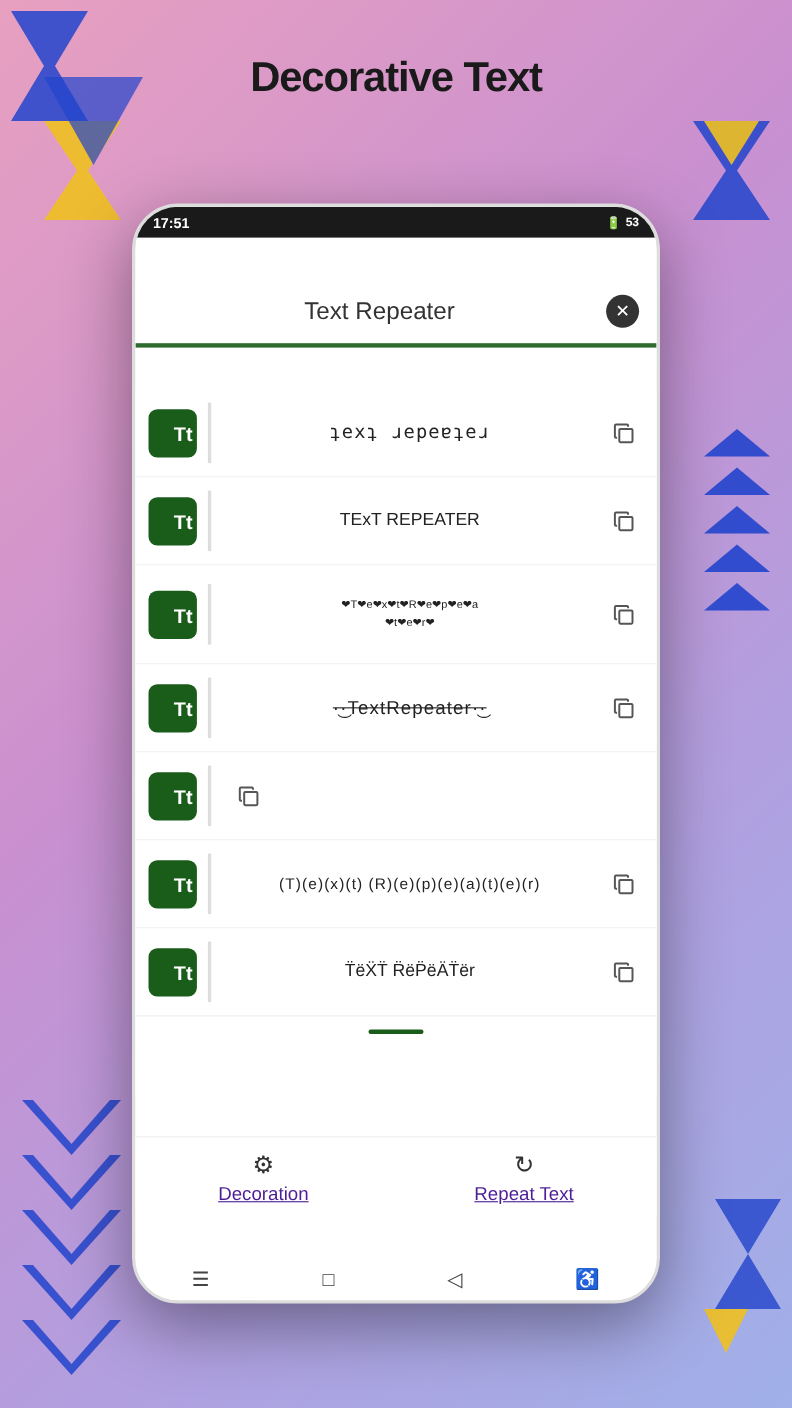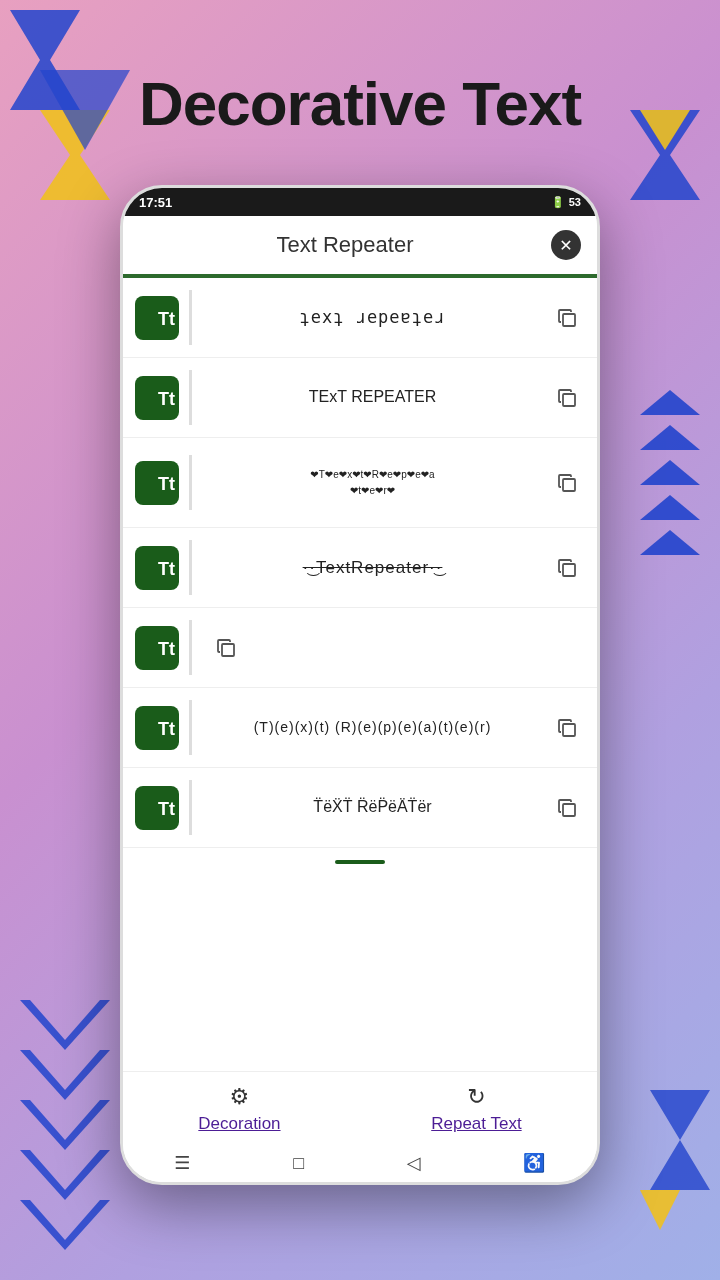--- a/index.html
+++ b/index.html
@@ -9,24 +9,24 @@
       height: 1280px;
       overflow: hidden;
       font-family: 'Segoe UI', Arial, sans-serif;
       background: linear-gradient(135deg, #e8a0c0 0%, #c990d0 40%, #b0a0e0 70%, #a0b0e8 100%);
       position: relative;
     }
 
     
     .page-title {
       position: absolute;
-      top: 68px;
+      top: 50px;
       left: 0; right: 0;
       text-align: center;
-      font-size: 62px;
+      font-size: 38px;
       font-weight: 900;
       color: #1a1a1a;
       z-index: 2;
       letter-spacing: -1px;
     }
 
     
     .phone-frame {
       position: absolute;
       top: 185px;
@@ -43,20 +43,21 @@
 
     
     .phone-inner {
       width: 100%;
       height: 100%;
       background: white;
       border-radius: 5px;
       overflow: hidden;
       display: flex;
       flex-direction: column;
+      gap: 38px;
     }
 
     
     .status-bar {
       background: #1a1a1a;
       color: white;
       font-size: 13px;
       font-weight: 600;
       padding: 6px 16px;
       display: flex;

